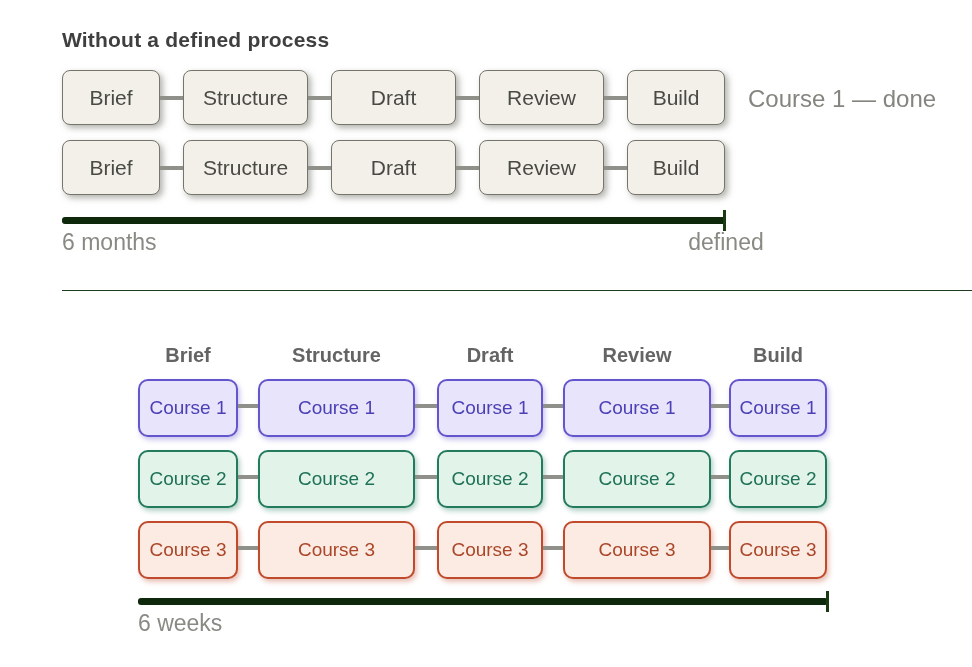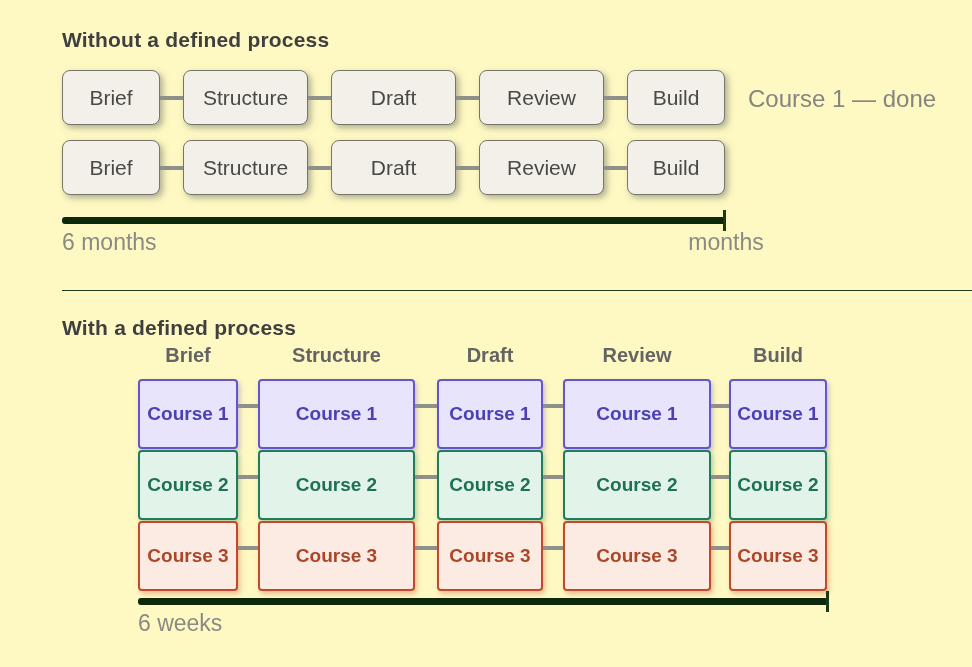--- a/index.html
+++ b/index.html
@@ -1,27 +1,27 @@
 <!DOCTYPE html>
 <html><head>
 <meta charset="utf-8">
 <style>
   html,body{margin:0;padding:0;background:#000;}
   .canvas{
-    position:relative;width:972px;height:667px;background:#fef9c3;
+    position:relative;width:972px;height:667px;background:#ffffff;
     font-family:"Liberation Sans",sans-serif;overflow:hidden;
   }
   .heading{position:absolute;font-size:21px;font-weight:600;color:#3f3f3f;letter-spacing:.2px;}
   .box{position:absolute;display:flex;align-items:center;justify-content:center;box-sizing:border-box;}
   .cream{
     background:#f2f0e9;border:1.5px solid #75756c;border-radius:8px;
     color:#4a4a44;font-size:21px;height:55px;
     box-shadow:3px 3px 6px rgba(115,115,105,.55);
   }
-  .cell{height:70px;border-radius:4px;border:2px solid;font-size:19px;font-weight:bold;}
+  .cell{height:58px;border-radius:10px;border:2px solid;font-size:19px;}
   .c1{background:#e8e4fb;border-color:#6355cb;color:#4b40b5;box-shadow:2px 3px 5px rgba(99,85,203,.35);}
   .c2{background:#e2f3ea;border-color:#237a5d;color:#1e7156;box-shadow:2px 3px 5px rgba(35,122,93,.35);}
   .c3{background:#fcebe3;border-color:#bf4a2c;color:#ab4629;box-shadow:2px 3px 5px rgba(191,74,44,.35);}
   .conn{position:absolute;height:4px;background:#90908a;}
   .done-label{position:absolute;font-size:24px;color:#85857f;white-space:nowrap;}
   .tbar{position:absolute;height:7px;background:#0e280c;border-radius:3px;}
   .ttick{position:absolute;width:3px;height:21px;background:#1b3a14;}
   .tlabel{position:absolute;font-size:23px;color:#8a8a84;white-space:nowrap;}
   .tlabel.center{text-align:center;}
   .col-header{position:absolute;font-size:20px;font-weight:600;color:#646464;text-align:center;}
@@ -51,25 +51,24 @@
   <div class="box cream" style="left:479px;top:140px;width:125px">Review</div>
   <div class="box cream" style="left:627px;top:140px;width:98px">Build</div>
   <div class="conn" style="left:160px;top:166px;width:23px"></div>
   <div class="conn" style="left:308px;top:166px;width:23px"></div>
   <div class="conn" style="left:456px;top:166px;width:23px"></div>
   <div class="conn" style="left:604px;top:166px;width:23px"></div>
 
   <div class="tbar" style="left:62px;top:217px;width:664px"></div>
   <div class="ttick" style="left:723px;top:210px"></div>
   <div class="tlabel" style="left:62px;top:229px">6 months</div>
-  <div class="tlabel center" style="left:646px;top:229px;width:160px">months</div>
+  <div class="tlabel center" style="left:646px;top:229px;width:160px">defined</div>
 
   <div class="divider" style="left:62px;top:290px;width:910px"></div>
 
-  <div class="heading" style="left:62px;top:316px">With a defined process</div>
 
   <div class="col-header" style="left:138px;top:344px;width:100px">Brief</div>
   <div class="col-header" style="left:258px;top:344px;width:157px">Structure</div>
   <div class="col-header" style="left:437px;top:344px;width:106px">Draft</div>
   <div class="col-header" style="left:563px;top:344px;width:148px">Review</div>
   <div class="col-header" style="left:729px;top:344px;width:98px">Build</div>
 
   <div class="box cell c1" style="left:138px;top:379px;width:100px">Course 1</div>
   <div class="box cell c1" style="left:258px;top:379px;width:157px">Course 1</div>
   <div class="box cell c1" style="left:437px;top:379px;width:106px">Course 1</div>

